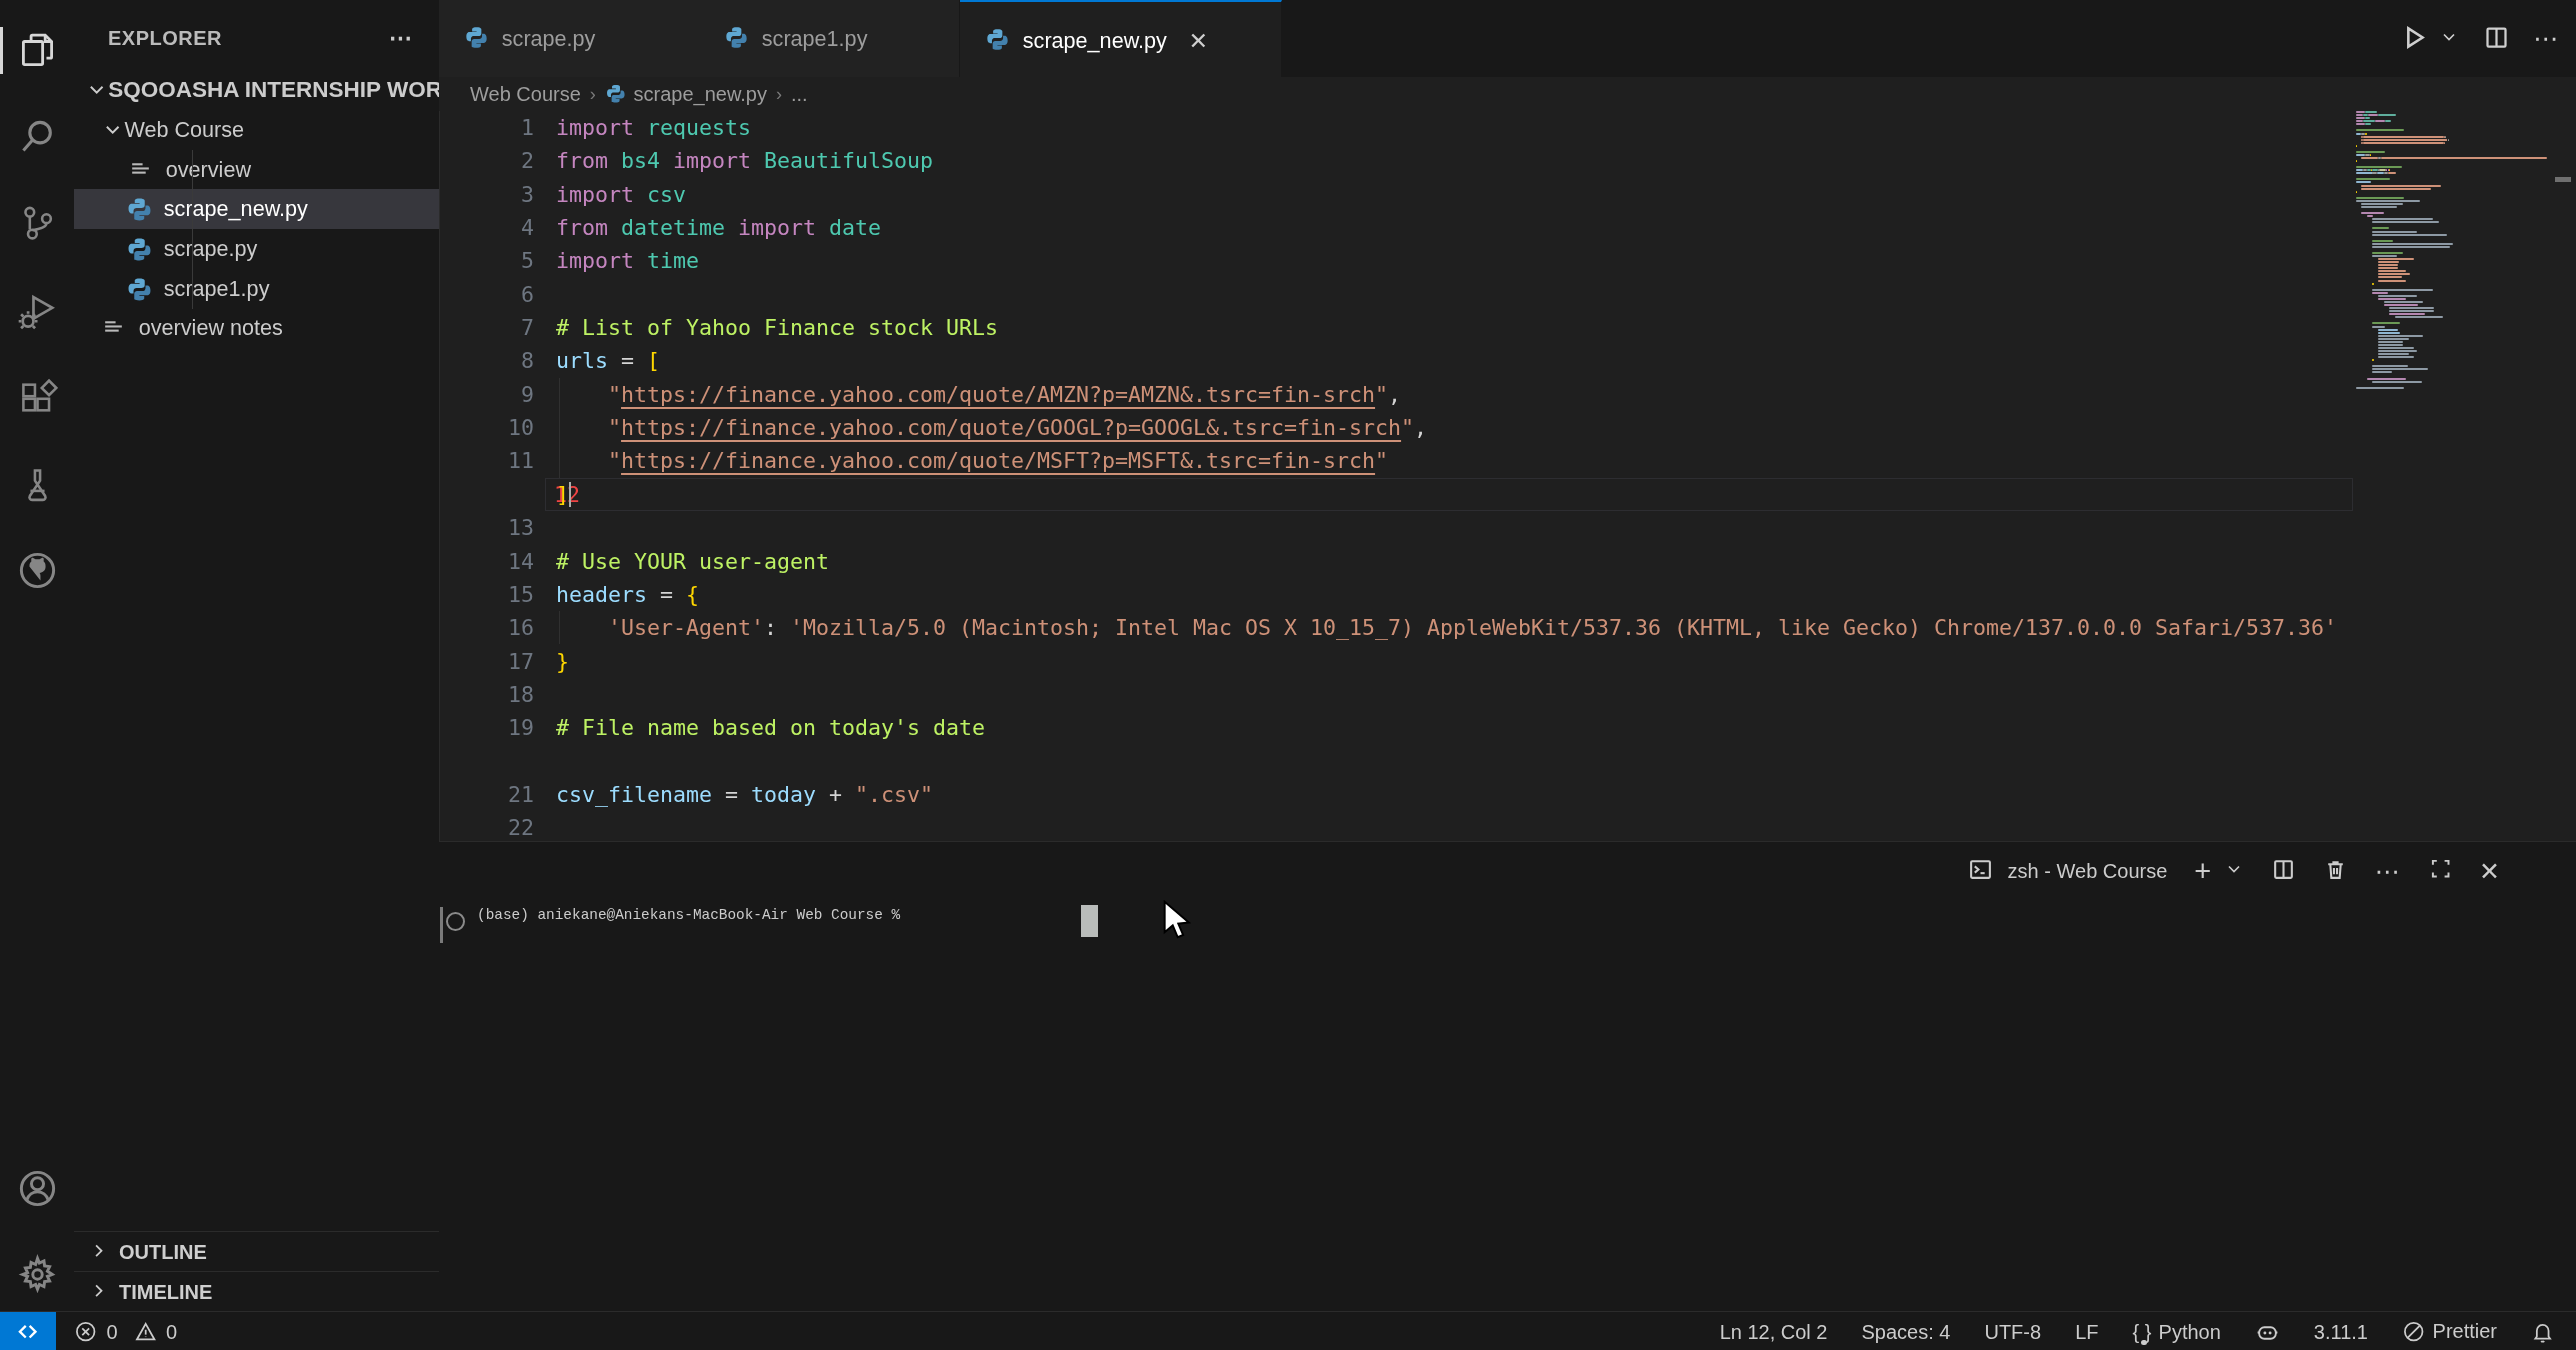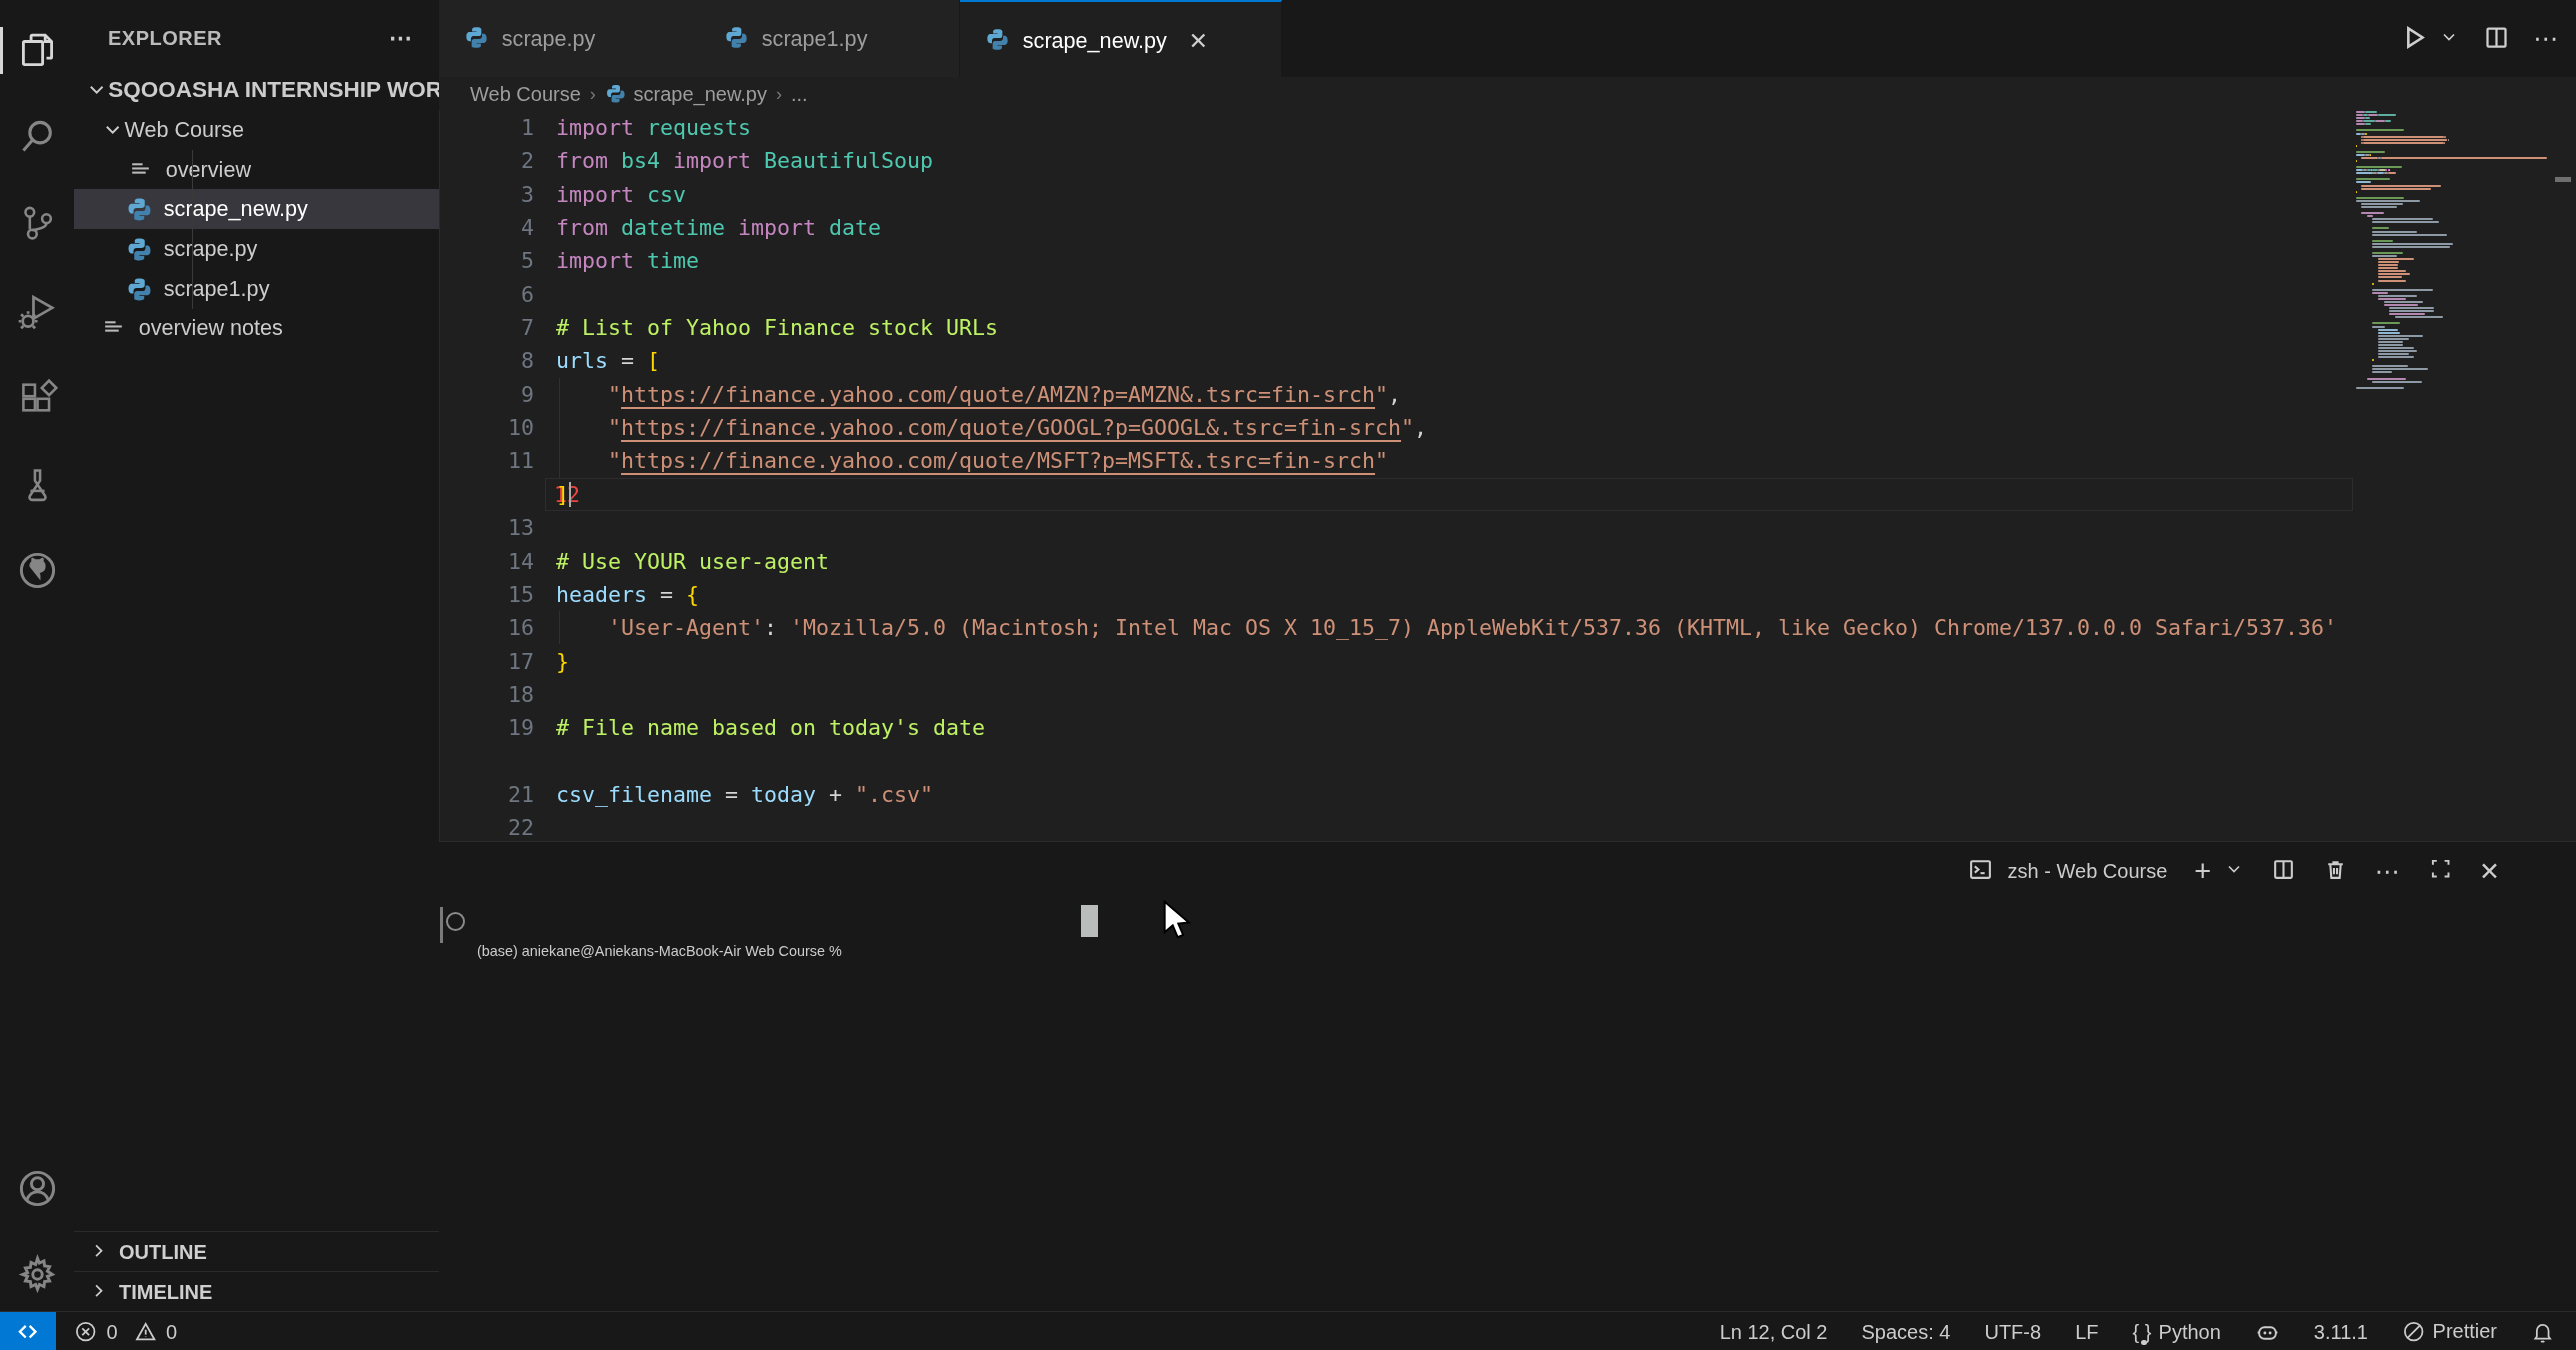--- a/index.html
+++ b/index.html
@@ -1,18 +1,18 @@
 <!DOCTYPE html>
 <html style="font-size:14.4px"><head>
 <meta charset="utf-8">
 <style>
   html,body{margin:0;padding:0;background:#000;}
   .app{position:relative;width:2576px;height:1350px;background:#1f1f1f;
        font-family:"Liberation Sans",sans-serif;color:#cccccc;overflow:hidden;}
-  .mono{font-family:Liberation Sans, sans-serif;margin-top:36px;}
+  .mono{font-family:Liberation Mono, monospace;}
 
   
   .actbar{position:absolute;left:0;top:0;width:74px;height:1311px;background:#181818;}
   .act-item{position:absolute;left:0;width:74px;height:69px;display:flex;align-items:center;justify-content:center;}
   .act-item svg{stroke:#868686;fill:none;stroke-width:2;}
   .act-item.active svg{stroke:#d7d7d7;}
   .act-item.active::before{content:"";position:absolute;left:0;top:10.8px;bottom:10.8px;width:2.7px;background:#d7d7d7;}
 
   
   .sidebar{position:absolute;left:74px;top:0;width:365px;height:1311px;background:#181818;border-right:0.9px solid #2b2b2b;}

